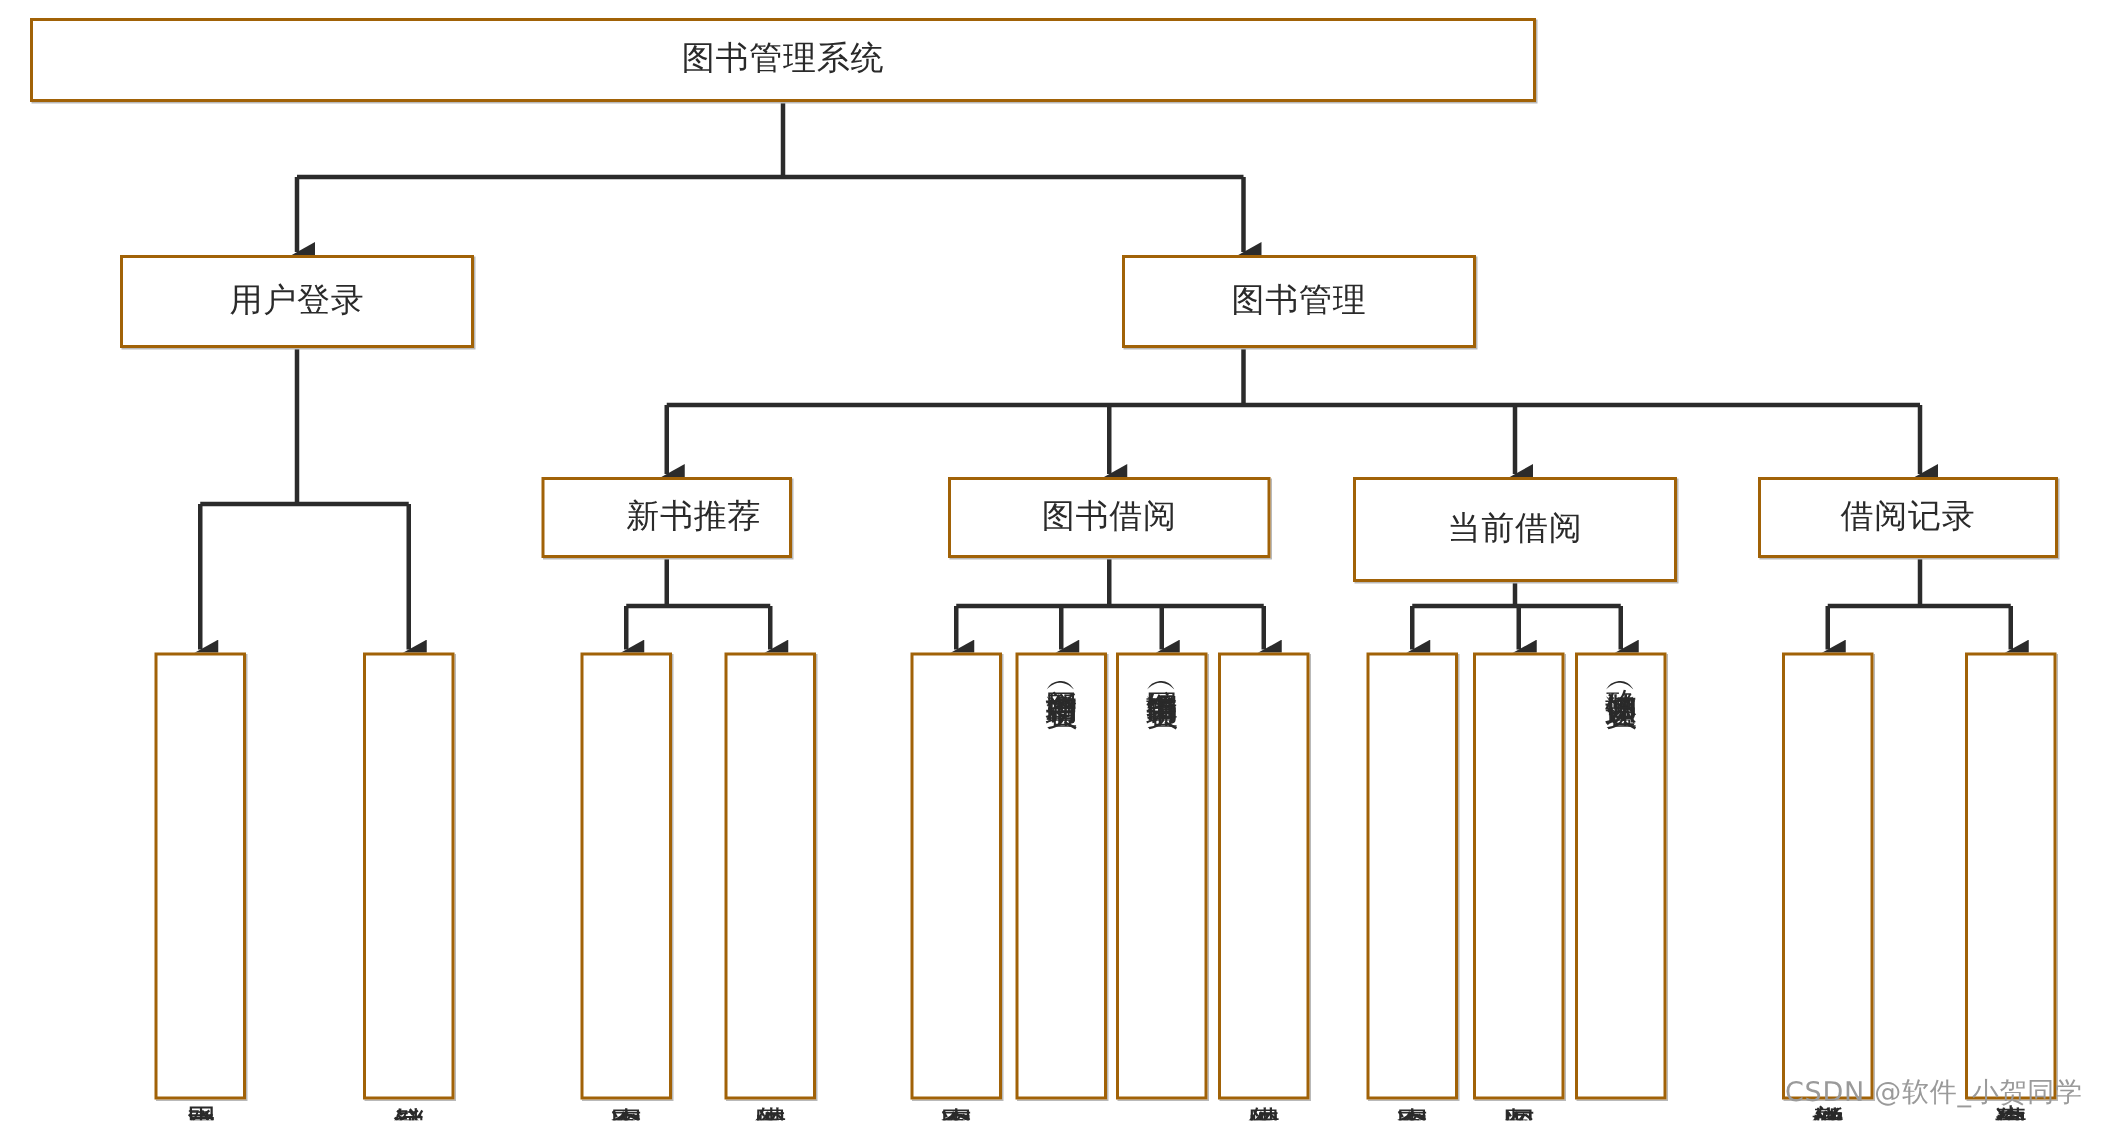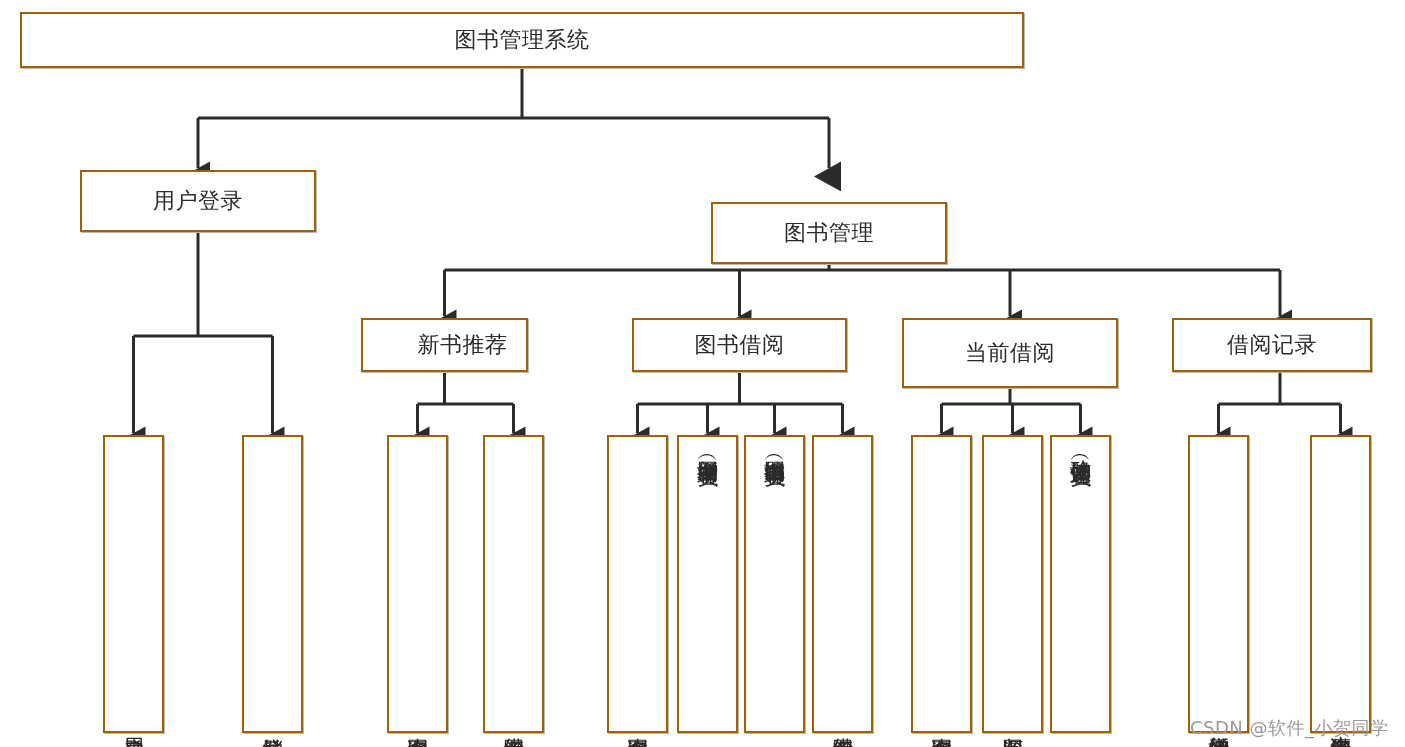--- a/index.html
+++ b/index.html
@@ -118,21 +118,21 @@
       </g>
   </svg>
 
   <div class="node node-h" style="left: 20px; top: 12px; width: 1004px; height: 56px;">
     <span>图书管理系统</span>
   </div>
 
   <div class="node node-h" style="left: 80px; top: 170px; width: 236px; height: 62px;">
     <span>用户登录</span>
   </div>
-  <div class="node node-h" style="left: 711px; top: 170px; width: 236px; height: 62px; margin-top: 32px;">
+  <div class="node node-h" style="left: 748px; top: 170px; width: 236px; height: 62px;">
     <span>图书管理</span>
   </div>
 
   <div class="node node-h" style="left: 361px; top: 318px; width: 167px; height: 54px; padding-left: 36px;">
     <span>新书推荐</span>
   </div>
   <div class="node node-h" style="left: 632px; top: 318px; width: 215px; height: 54px;">
     <span>图书借阅</span>
   </div>
   <div class="node node-h" style="left: 902px; top: 318px; width: 216px; height: 70px;">

